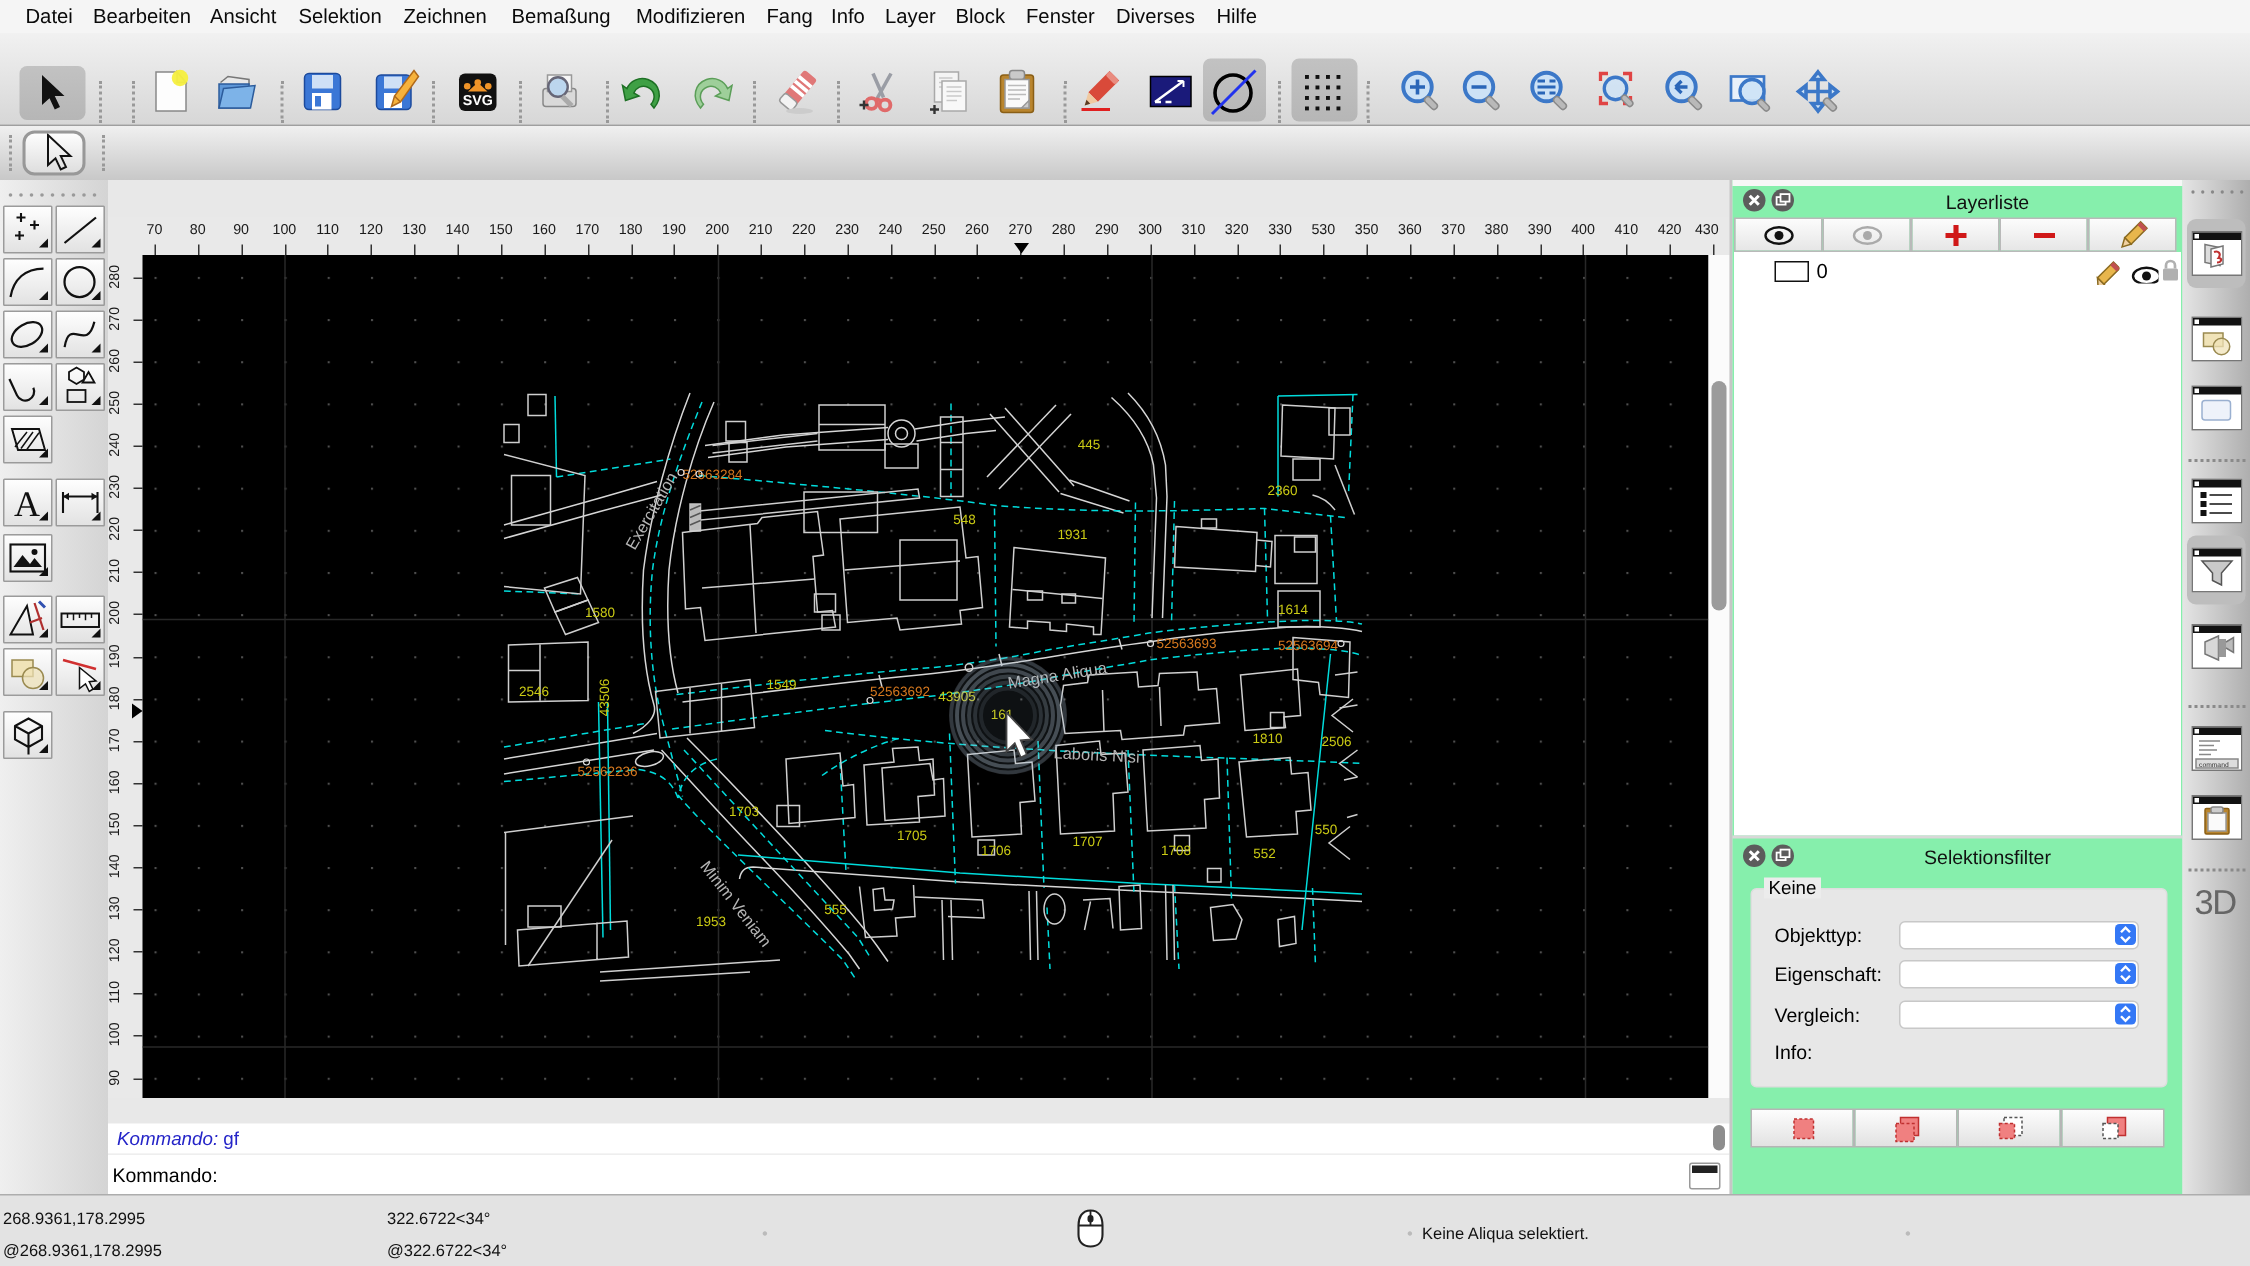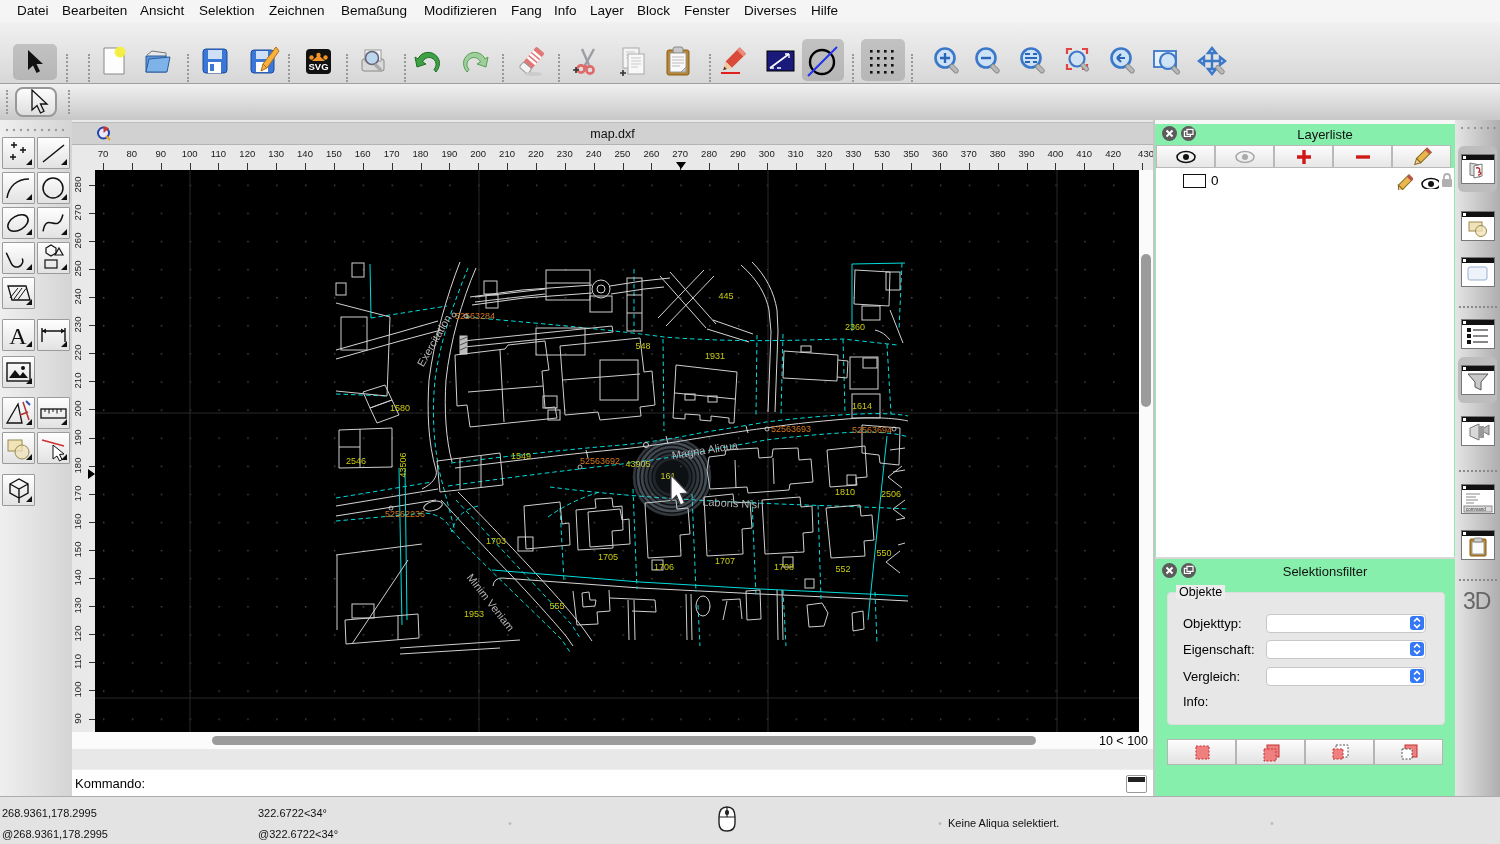--- a/index.html
+++ b/index.html
@@ -416,30 +416,20 @@
         <svg style="position:absolute;" width="31" height="30" viewBox="0 0 31 30">
           <path d="M4,7 L26,13" stroke="#d03030" stroke-width="1.6"></path>
           <path d="M15,12 L15,26 L19,23 L21.5,28 L24,26.5 L21.5,21.5 L26,21 Z" fill="#fff" stroke="#111" stroke-width="1"></path>
           <path d="M29,27 l-6,0 6,-6 z" fill="#111"></path>
         </svg>
       </div>
       <div class="toolb" style="left:2px;top:354px">
         <svg style="position:absolute;" width="31" height="30" viewBox="0 0 31 30">
           <path d="M7,11 l9,-5 9,5 0,9 -9,5 -9,-5 z M7,11 l9,5 9,-5 M16,16 v14" fill="none" stroke="#111" stroke-width="1.4" transform="translate(0,-2)"></path>
           <path d="M29,27 l-6,0 6,-6 z" fill="#111"></path>
-        </svg>
-      </div>
-    </div>
-    <div id="tabbar" class="abs">
-      <div id="tabtitle">map.dxf</div>
-      <div style="position:absolute;left:24px;top:3px">
-        <svg style="position:absolute;" width="15" height="15" viewBox="0 0 15 15">
-          <circle cx="7.5" cy="7" r="5.5" fill="#e8e8ff" stroke="#2244aa" stroke-width="2"></circle>
-          <path d="M7.5,7 L13,2.5 A7,7 0 0 0 7.5,0.5 z" fill="#cc3333"></path>
-          <path d="M10,10 l4,4" stroke="#e8a020" stroke-width="2.2"></path>
         </svg>
       </div>
     </div>
     <div id="hruler" class="abs">
       <div class="rlab" style="left:19px;top:3px;width:24px;text-align:center">70</div>
       <div style="position:absolute;left:31.0px;top:18px;width:1px;height:7px;background:#333"></div>
       <div class="rlab" style="left:47.86px;top:3px;width:24px;text-align:center">80</div>
       <div style="position:absolute;left:59.9px;top:18px;width:1px;height:7px;background:#333"></div>
       <div class="rlab" style="left:76.72px;top:3px;width:24px;text-align:center">90</div>
       <div style="position:absolute;left:88.7px;top:18px;width:1px;height:7px;background:#333"></div>
@@ -502,21 +492,21 @@
       <div class="rlab" style="left:913.6600000000003px;top:3px;width:24px;text-align:center">380</div>
       <div style="position:absolute;left:925.7px;top:18px;width:1px;height:7px;background:#333"></div>
       <div class="rlab" style="left:942.5200000000003px;top:3px;width:24px;text-align:center">390</div>
       <div style="position:absolute;left:954.5px;top:18px;width:1px;height:7px;background:#333"></div>
       <div class="rlab" style="left:971.3800000000003px;top:3px;width:24px;text-align:center">400</div>
       <div style="position:absolute;left:983.4px;top:18px;width:1px;height:7px;background:#333"></div>
       <div class="rlab" style="left:1000.2400000000004px;top:3px;width:24px;text-align:center">410</div>
       <div style="position:absolute;left:1012.2px;top:18px;width:1px;height:7px;background:#333"></div>
       <div class="rlab" style="left:1029.1000000000004px;top:3px;width:24px;text-align:center">420</div>
       <div style="position:absolute;left:1041.1px;top:18px;width:1px;height:7px;background:#333"></div>
-      <div class="rlab" style="left:1057.9600000000003px;top:3px;width:24px;text-align:right">430</div>
+      <div class="rlab" style="left:1057.9600000000003px;top:3px;width:24px;text-align:left">430</div>
       <div style="position:absolute;left:1070.0px;top:18px;width:1px;height:7px;background:#333"></div>
       <div style="position:absolute;left:604px;top:17px;width:0;height:0;border-left:5px solid transparent;border-right:5px solid transparent;border-top:7px solid #000"></div>
     </div>
     <div id="vruler" class="abs">
       <div class="rlab" style="left:-7px;top:8.6px;width:24px;text-align:center;transform:rotate(-90deg)">280</div>
       <div style="position:absolute;left:17px;top:14.6px;width:6px;height:1px;background:#333"></div>
       <div class="rlab" style="left:-7px;top:36.7px;width:24px;text-align:center;transform:rotate(-90deg)">270</div>
       <div style="position:absolute;left:17px;top:42.7px;width:6px;height:1px;background:#333"></div>
       <div class="rlab" style="left:-7px;top:64.8px;width:24px;text-align:center;transform:rotate(-90deg)">260</div>
       <div style="position:absolute;left:17px;top:70.8px;width:6px;height:1px;background:#333"></div>
@@ -754,23 +744,23 @@
         <circle cx="672" cy="477" r="22" fill="none" stroke="#b9c9d9" stroke-opacity="0.18" stroke-width="2.6"></circle>
         <circle cx="672" cy="477" r="18" fill="none" stroke="#b9c9d9" stroke-opacity="0.12" stroke-width="2.6"></circle>
         <circle cx="672" cy="477" r="39" fill="#8aa2ba" fill-opacity="0.10"></circle>
         <circle cx="646" cy="445" r="2.5" fill="none" stroke="#cfcfcf" stroke-width="1"></circle>
         <path d="M671,475 L671,501 L676.5,495.5 L680.5,505 L684.5,503 L680.5,493.5 L688,493 Z" fill="#fff" stroke="#444" stroke-width="1.2"></path>
       </svg>
     </div>
     <div id="vscroll" class="abs">
       <div id="vthumb"></div>
     </div>
-    <div id="hscrollrow" class="abs">
-      <div id="hthumb"></div>
-      <div id="scaletxt">10 &lt; 100</div>
+    <div id="cmdhist" class="abs">
+      <span style="position:absolute;left:6px;top:3px;color:#2424c8"><i>Kommando:</i> gf</span>
+      <div style="position:absolute;right:3px;top:1px;width:8px;height:17px;background:#8d8d8d;border-radius:4px"></div>
     </div>
     <div id="cmdinput" class="abs">
       <span style="position:absolute;left:3px;top:6px;color:#000">Kommando:</span>
       <div style="position:absolute;right:6px;top:5px;width:19px;height:16px;border:1px solid #999;border-radius:2px;background:#fff">
         <div style="position:absolute;left:1px;top:1px;right:1px;height:5px;background:#222"></div>
       </div>
     </div>
     <div id="statusbar" class="abs">
 <span style="position:absolute;left:2px;top:10px">268.9361,178.2995</span>
 <span style="position:absolute;left:2px;top:31px">@268.9361,178.2995</span>
@@ -865,21 +855,21 @@
           <path d="M4.5,4.5 L10.5,10.5 M10.5,4.5 L4.5,10.5" stroke="#fff" stroke-width="2"></path>
         </svg>
       </div>
       <div class="circbtn" style="left:26px;top:443px">
         <svg style="position:absolute;" width="15" height="15" viewBox="0 0 15 15">
           <rect x="3.4" y="5.4" width="6" height="5" fill="none" stroke="#fff" stroke-width="1.2"></rect>
           <rect x="6" y="3.4" width="6" height="5" fill="#5c5c5c" stroke="#fff" stroke-width="1.2"></rect>
         </svg>
       </div>
       <div style="position:absolute;left:12px;top:472px;width:276px;height:131px;background:#e7e7e7;border:1px solid #dedede;border-radius:4px"></div>
-      <span style="position:absolute;left:21px;top:465px;font-size:12.5px;background:#ececec;padding:0 3px">Objekte</span>
+      <span style="position:absolute;left:21px;top:465px;font-size:12.5px;background:#ececec;padding:0 3px">Keine</span>
       <span class="flab" style="left:28px;top:496px">Objekttyp:</span>
       <div class="combo" style="left:111px;top:494px;width:158px;height:17px">
         <div class="stepper"><svg width="14" height="14" viewBox="0 0 14 14">
             <path d="M4,5.5 L7,2.5 L10,5.5 M4,8.5 L7,11.5 L10,8.5" stroke="#fff" stroke-width="1.6" fill="none"></path>
           </svg></div>
       </div>
       <span class="flab" style="left:28px;top:522px">Eigenschaft:</span>
       <div class="combo" style="left:111px;top:520px;width:158px;height:17px">
         <div class="stepper"><svg width="14" height="14" viewBox="0 0 14 14">
             <path d="M4,5.5 L7,2.5 L10,5.5 M4,8.5 L7,11.5 L10,8.5" stroke="#fff" stroke-width="1.6" fill="none"></path>

